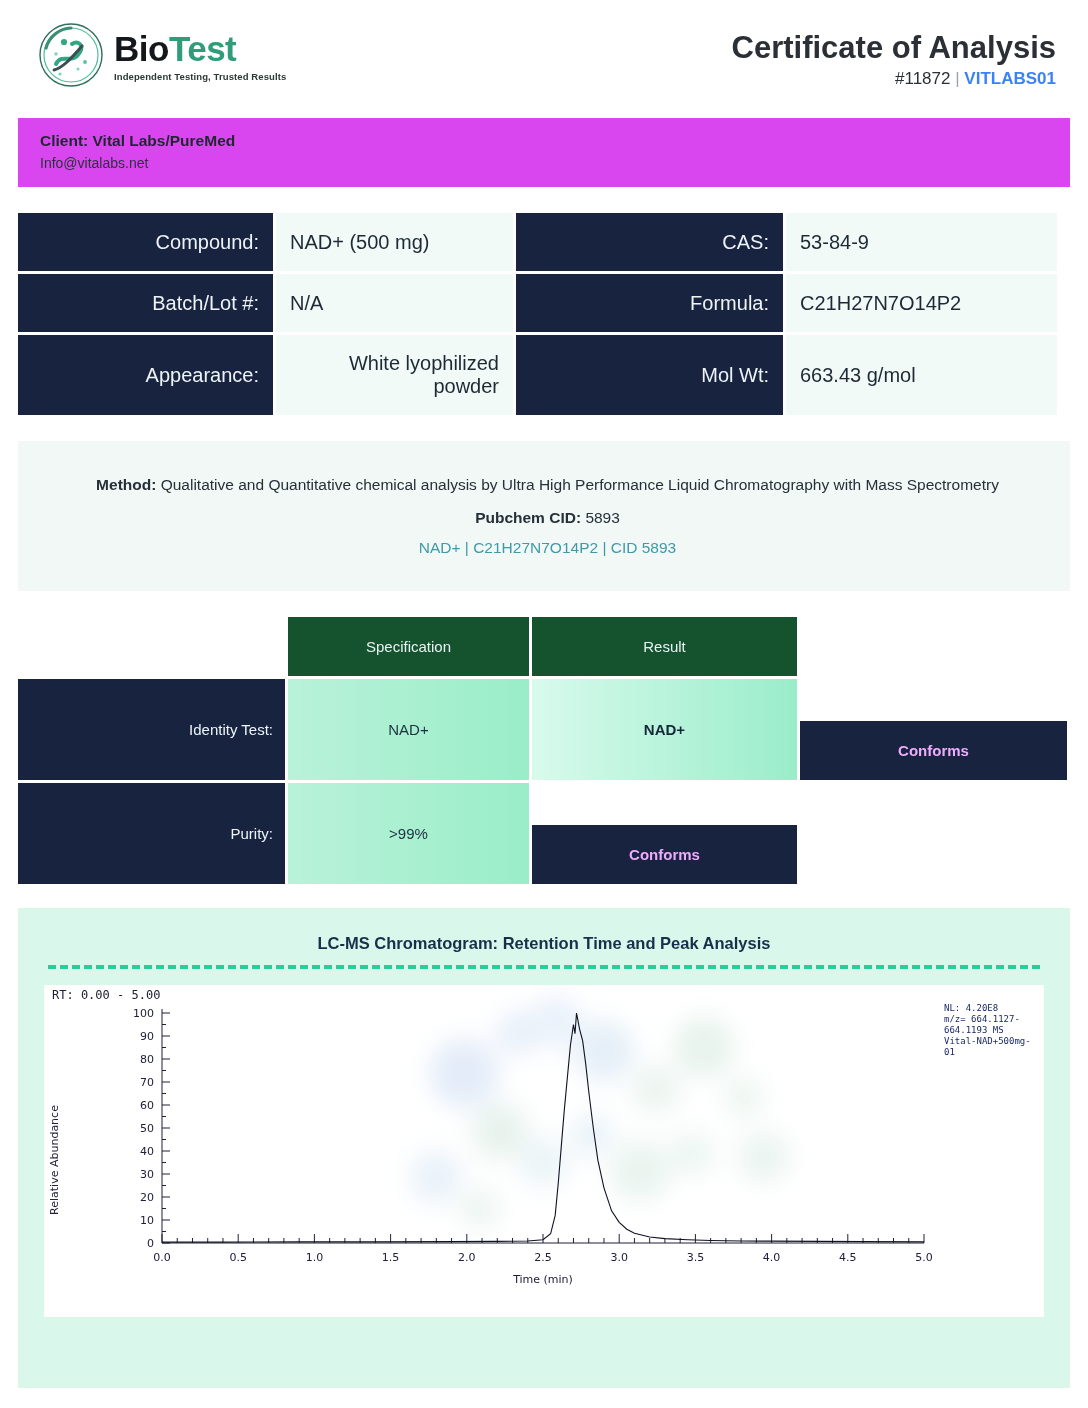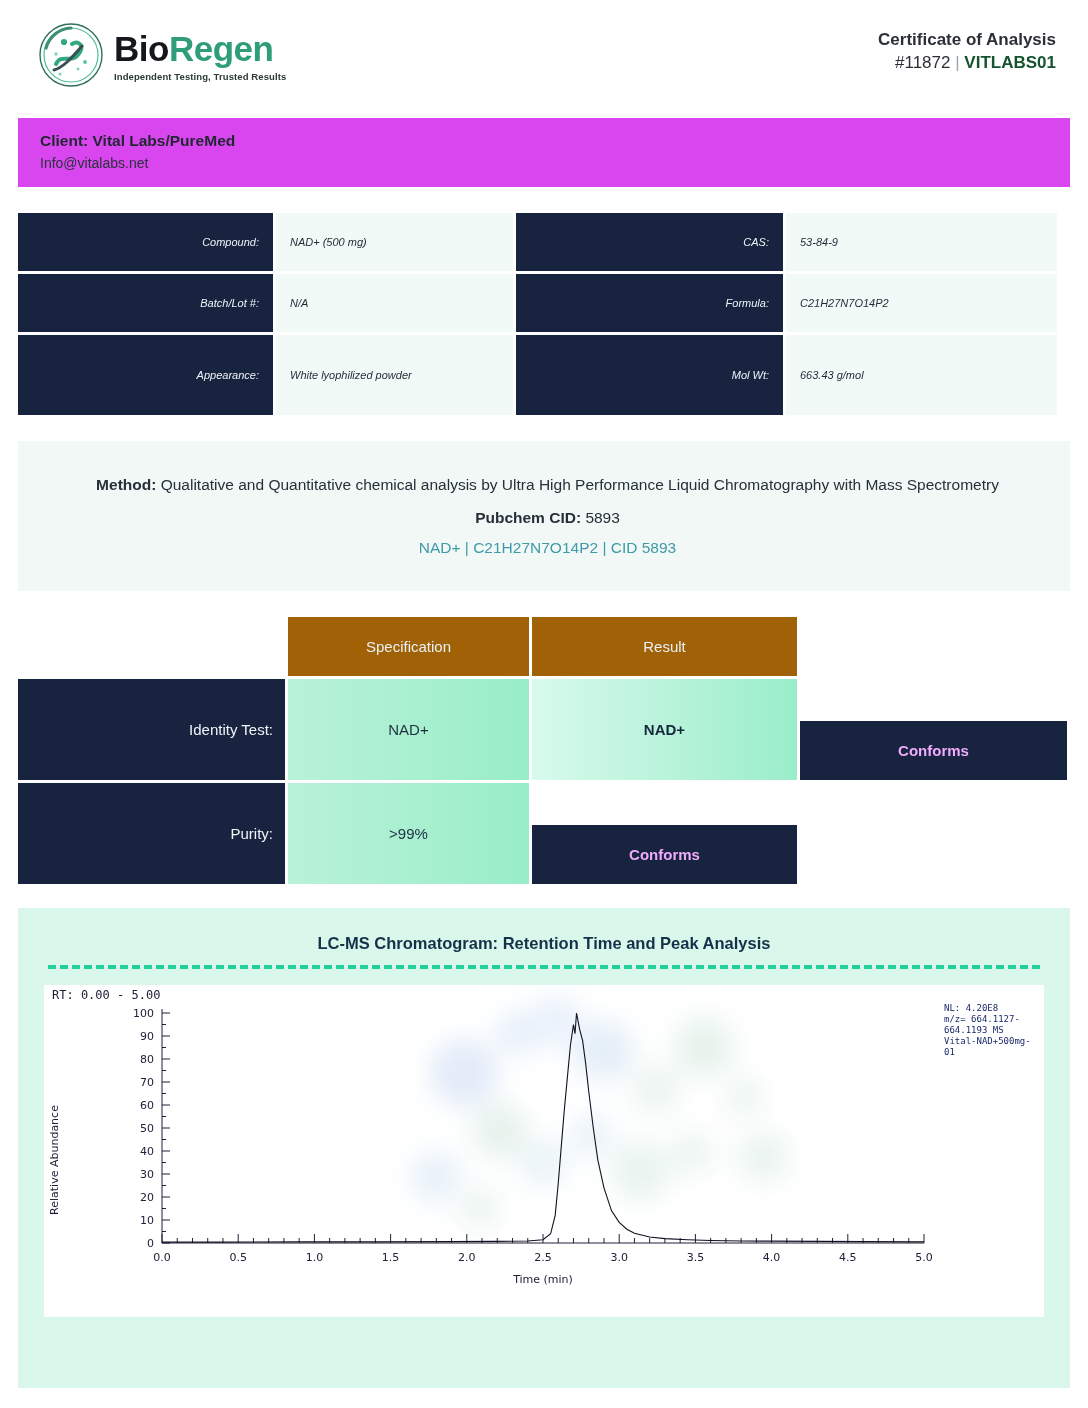--- a/index.html
+++ b/index.html
@@ -57,31 +57,31 @@
   .logo-tag {
     font-size: 9.5px;
     font-weight: 700;
     color: #2b3a34;
     letter-spacing: 0.1px;
     margin-top: 5px;
     text-align: right;
   }
   .coa-block { text-align: right; padding-top: 8px; }
   .coa-title {
-    font-size: 17px;
+    font-size: 31px;
     font-weight: 700;
     color: #2b2f36;
     line-height: 1.15;
   }
   .coa-sub {
     font-size: 17px;
     margin-top: 3px;
     color: #2b2f36;
   }
-  .coa-sub .code { color: #14532d; font-weight: 700; }
+  .coa-sub .code { color: #3b82f6; font-weight: 700; }
   .coa-sub .pipe { color: #9aa3a8; }
 
   
   .client-band {
     position: relative;
     z-index: 2;
     margin: 22px 18px 0 18px;
     background: #d946ef;
     padding: 14px 22px 16px 22px;
     display: flex;
@@ -100,24 +100,23 @@
     z-index: 2;
     margin: 26px 18px 0 18px;
     display: grid;
     grid-template-columns: 255px 237px 267px 271px;
     gap: 3px 3px;
   }
   .cell {
     box-sizing: border-box;
     display: flex;
     align-items: center;
-    font-size: 11px;
+    font-size: 20px;
     min-height: 58px;
     padding: 10px 14px;
-    font-style: italic;
   }
   .cell.lbl {
     background: #17233f;
     color: #edf3f6;
     justify-content: flex-end;
     text-align: right;
   }
   .cell.val {
     background: #f2faf7;
     color: #1d2a36;
@@ -163,21 +162,21 @@
   .res-cell {
     box-sizing: border-box;
     display: flex;
     align-items: center;
     justify-content: center;
     min-height: 59px;
     font-size: 15px;
     padding: 8px 12px;
   }
   .res-cell.head {
-    background: #a16207;
+    background: #14532d;
     color: #eaf1f5;
   }
   .res-cell.blank { background: transparent; }
   .res-cell.rowlbl {
     background: #17233f;
     color: #eef4f7;
     justify-content: flex-end;
     text-align: right;
   }
   .res-cell.spec {
@@ -252,21 +251,21 @@
         <path d="M18 42 C24 30, 34 44, 42 30 C46 23, 40 18, 34 22" fill="none" stroke="#31a882" stroke-width="4" stroke-linecap="round"></path>
         <path d="M16 48 C24 46, 32 38, 44 24" fill="none" stroke="#3a4f55" stroke-width="3" stroke-linecap="round"></path>
         <circle cx="26" cy="20" r="3.1" fill="#31a882"></circle>
         <circle cx="18" cy="32" r="1.7" fill="#7fd3b6"></circle>
         <circle cx="22" cy="52" r="1.6" fill="#7fd3b6"></circle>
         <circle cx="40" cy="47" r="1.5" fill="#7fd3b6"></circle>
         <circle cx="47" cy="40" r="1.9" fill="#56c3a0"></circle>
       </svg>
     </span>
     <div class="logo-textblock">
-      <div class="logo-word"><span class="bio">Bio</span><span class="regen">Regen</span></div>
+      <div class="logo-word"><span class="bio">Bio</span><span class="regen">Test</span></div>
       <div class="logo-tag">Independent Testing, Trusted Results</div>
     </div>
   </div>
 
   <div class="coa-block">
     <div class="coa-title">Certificate of Analysis</div>
     <div class="coa-sub">
       <span>#11872</span>
       <span class="pipe">|</span>
       <span class="code">VITLABS01</span>

